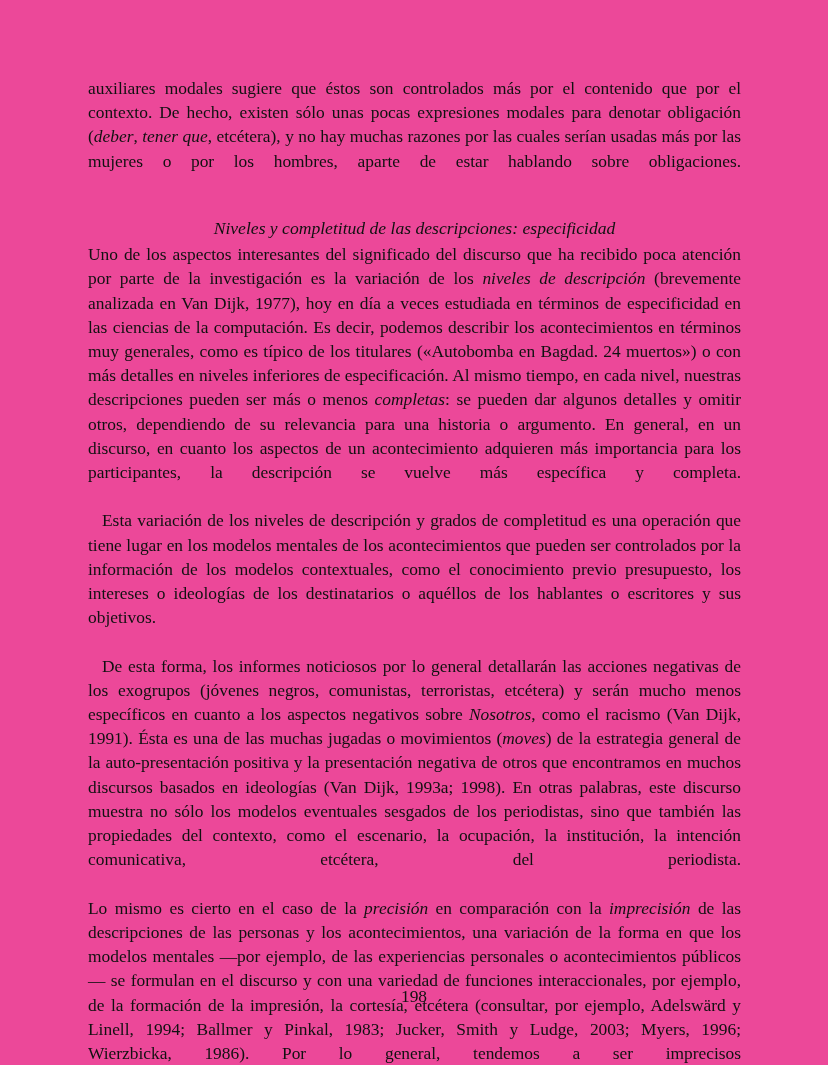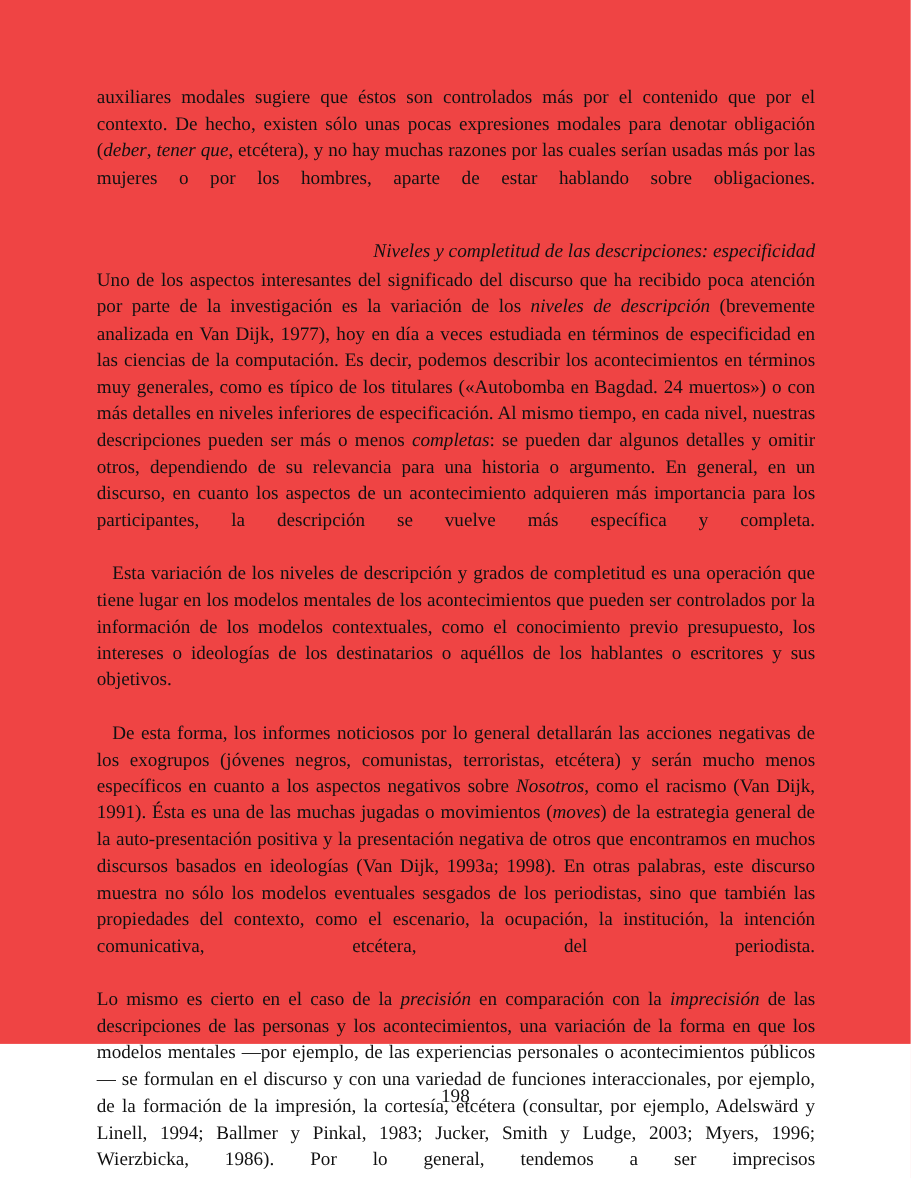--- a/index.html
+++ b/index.html
@@ -14,22 +14,22 @@
     position: relative;
     font-family: "Liberation Serif", "DejaVu Serif", serif;
     color: #111111;
     overflow: hidden;
   }
   .page {
     position: absolute;
     left: 0;
     top: 0;
     width: 828px;
-    height: 949px;
-    background: #ef4444;
+    height: 1065px;
+    background: #ec4899;
   }
   .text-block {
     position: absolute;
     left: 88px;
     top: 76px;
     width: 653px;
   }
   p.para {
     margin: 0;
     font-size: 17.4px;
@@ -41,21 +41,21 @@
   }
   p.para.indent {
     text-indent: 14px;
   }
   h2.heading {
     margin: 0;
     font-size: 17.6px;
     line-height: 24.2px;
     font-style: italic;
     font-weight: normal;
-    text-align: right;
+    text-align: center;
     padding-top: 19px;
     padding-bottom: 2px;
   }
   .it {
     font-style: italic;
   }
   .page-number {
     position: absolute;
     left: 0;
     top: 985px;

